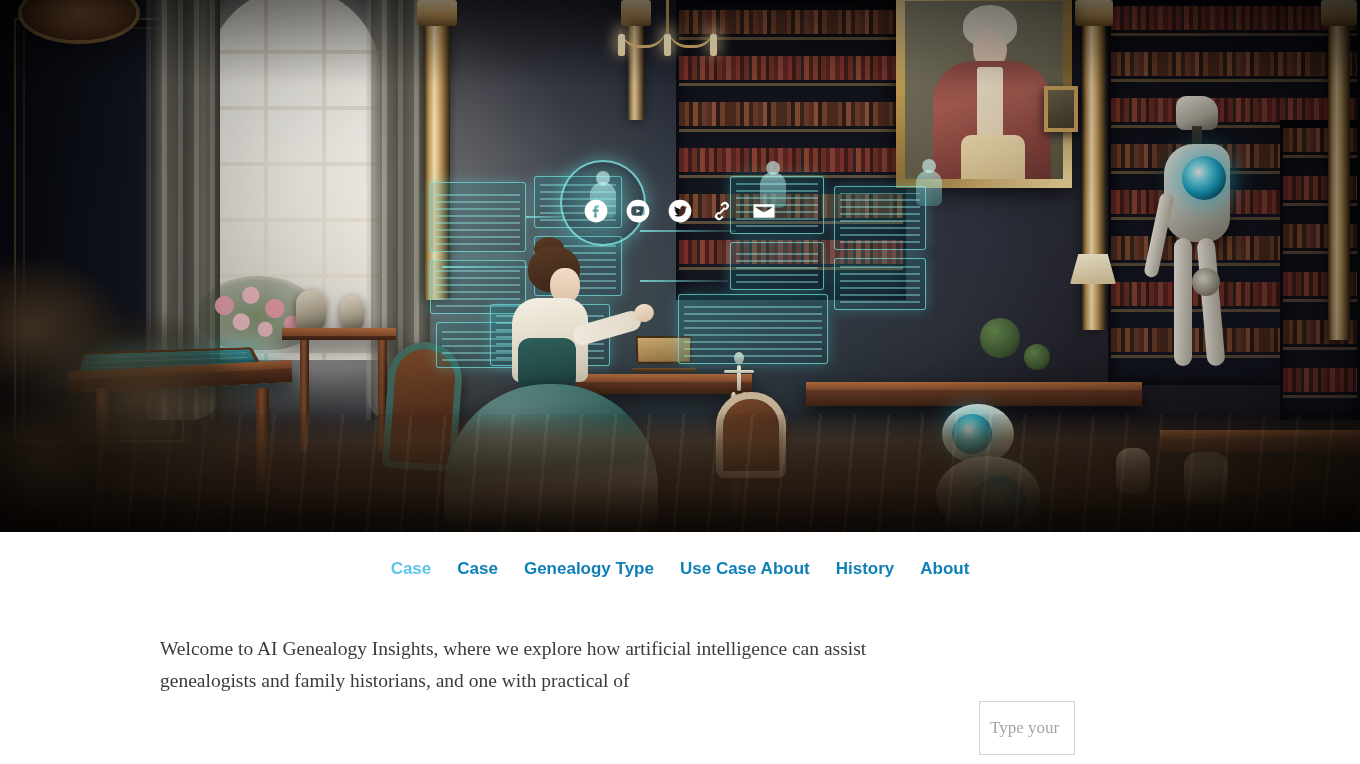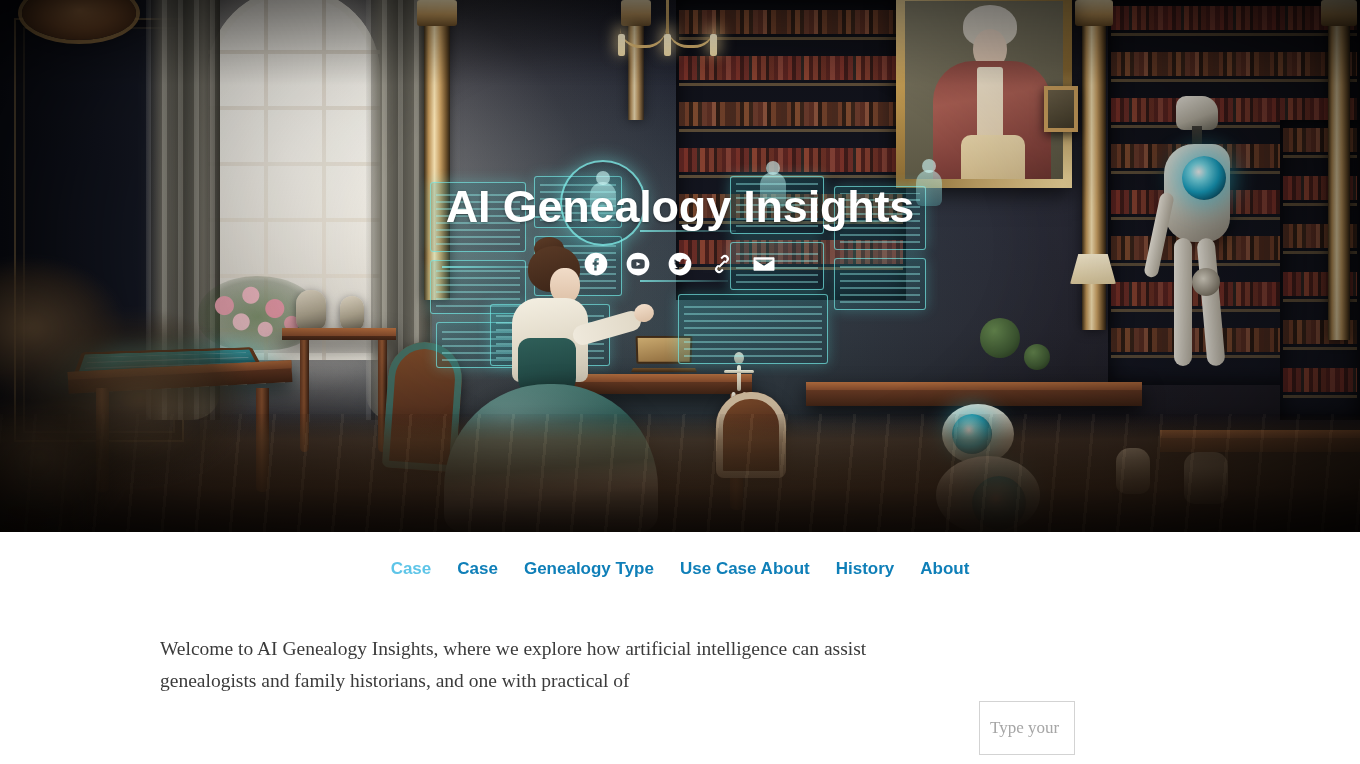--- a/index.html
+++ b/index.html
@@ -839,21 +839,20 @@
       <div class="body"></div>
       <div class="body-eye"></div>
     </div>
 
     <div class="floor"></div>
     <div class="foliage-bl"></div>
     <div class="vignette"></div>
   </div>
 
   <div class="hero-content">
-    <div class="hero-title">AI Genealogy Insights</div>
 
     <div class="social-row">
       <a class="social-icon" title="Facebook">
         <svg viewBox="0 0 24 24">
             <path d="M12 1.5A10.5 10.5 0 1 0 12 22.5 10.5 10.5 0 0 0 12 1.5zm2.6 7.2h-1.4c-.4 0-.6.2-.6.6v1.3h2l-.3 2.1h-1.7v5.3h-2.2v-5.3H8.9v-2.1h1.5V9.1c0-1.5.9-2.4 2.4-2.4h1.8v2z"></path>
           </svg>
       </a>
       <a class="social-icon" title="YouTube">
         <svg viewBox="0 0 24 24">
             <path d="M12 1.5A10.5 10.5 0 1 0 12 22.5 10.5 10.5 0 0 0 12 1.5zm6 13.2c-.2.8-.8 1.3-1.6 1.4-1.4.2-2.9.2-4.4.2s-3 0-4.4-.2c-.8-.1-1.4-.6-1.6-1.4-.2-.9-.2-1.8-.2-2.7s0-1.8.2-2.7c.2-.8.8-1.3 1.6-1.4 1.4-.2 2.9-.2 4.4-.2s3 0 4.4.2c.8.1 1.4.6 1.6 1.4.2.9.2 1.8.2 2.7s0 1.8-.2 2.7zM10.6 13.9l3.7-1.9-3.7-1.9v3.8z"></path>

